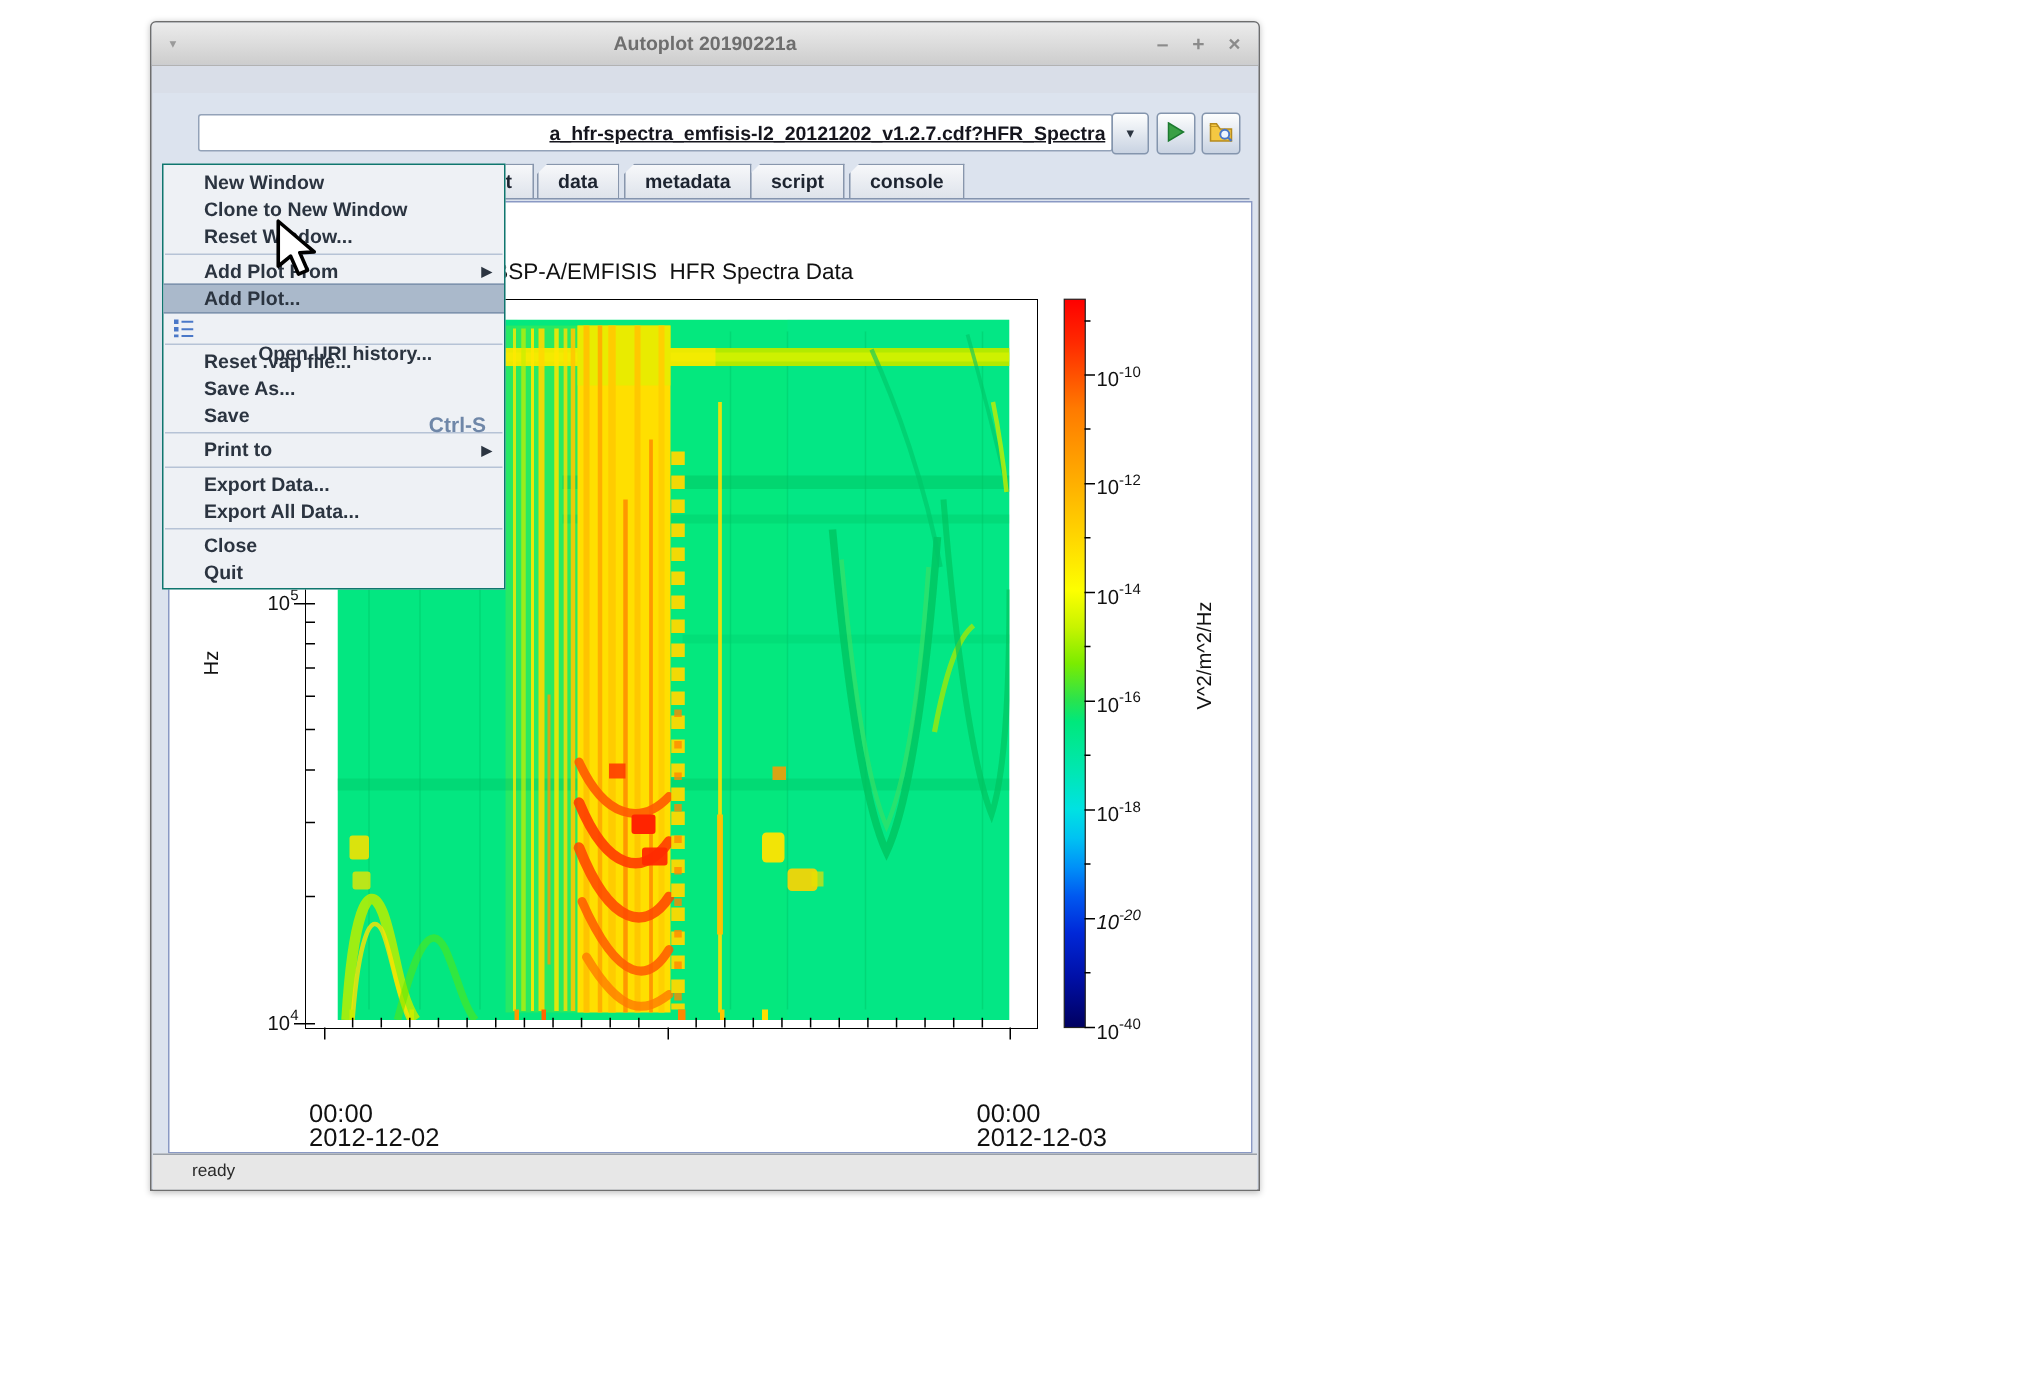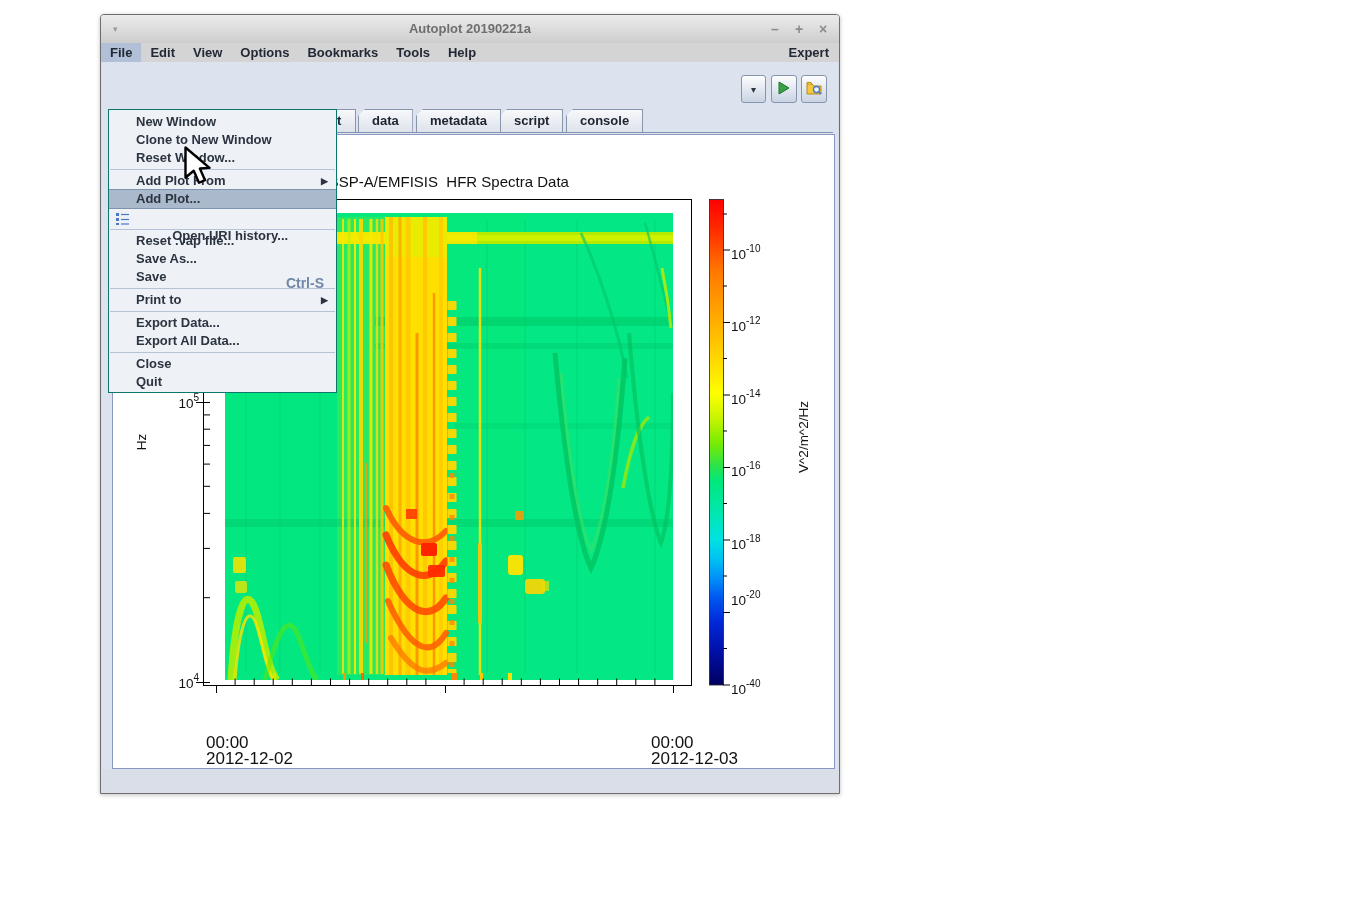--- a/index.html
+++ b/index.html
@@ -73,27 +73,24 @@
   <div id="appwin" class="abs">
 
     <div id="titlebar" class="abs">
       <div id="winmenu" class="abs">▾</div>
       <div id="titletext">Autoplot 20190221a</div>
       <div class="winctl abs" style="right:56px;">–</div>
       <div class="winctl abs" style="right:32px;">+</div>
       <div class="winctl abs" style="right:8px;">×</div>
     </div>
 
-    <div id="menubar" class="abs">
-      <span class="mbitem active">File</span><span class="mbitem">Edit</span><span class="mbitem">View</span><span class="mbitem">Options</span><span class="mbitem">Bookmarks</span><span class="mbitem">Tools</span><span class="mbitem">Help</span>
-      <span id="expert">Expert</span>
-    </div>
 
     <div id="chrome" class="abs">
 
+      <input id="uri-input" class="abs" value="a_hfr-spectra_emfisis-l2_20121202_v1.2.7.cdf?HFR_Spectra" style="">
       <div class="tbtn abs" style="left:639px;">
         <span style="font-size:10px;color:#2b3440;">▾</span>
       </div>
       <div class="tbtn abs" style="left:669px;width:24px;">
         <svg width="14" height="14" viewBox="0 0 14 14" style="margin-top:5px;">
           <polygon points="2,1 12,7 2,13" fill="#3aa045" stroke="#1c7a30" stroke-width="1"></polygon>
         </svg>
       </div>
       <div class="tbtn abs" style="left:699px;width:24px;">
         <svg width="17" height="15" viewBox="0 0 17 15" style="margin-top:5px;">
@@ -256,21 +253,21 @@
         </div>
         <div class="abs xt" style="left:538px;top:568px;">
           <div>00:00</div><div>2012-12-03</div>
         </div>
 
         <div class="abs ticklabel pow cbt" style="top:106px;"><span>10</span><sup>-10</sup></div>
         <div class="abs ticklabel pow cbt" style="top:178px;"><span>10</span><sup>-12</sup></div>
         <div class="abs ticklabel pow cbt" style="top:251px;"><span>10</span><sup>-14</sup></div>
         <div class="abs ticklabel pow cbt" style="top:323px;"><span>10</span><sup>-16</sup></div>
         <div class="abs ticklabel pow cbt" style="top:396px;"><span>10</span><sup>-18</sup></div>
-        <div class="abs ticklabel pow cbt" style="top:452px;"><span>10</span><sup>-20</sup></div>
+        <div class="abs ticklabel pow cbt" style="top:468px;font-style:italic;"><span>10</span><sup>-20</sup></div>
         <div class="abs ticklabel pow cbt" style="top:541px;"><span>10</span><sup>-40</sup></div>
         <div id="cblab" class="abs">V^2/m^2/Hz</div>
       </div>
 
       <div id="filemenu" class="abs">
         <div class="mitem">New Window</div>
         <div class="mitem">Clone to New Window</div>
         <div class="mitem">Reset Window...</div>
         <div class="msep"></div>
         <div class="mitem"><span>Add Plot From</span><span class="marrow">▶</span></div>
@@ -297,18 +294,21 @@
         <div class="mitem"><span>Print to</span><span class="marrow">▶</span></div>
         <div class="msep"></div>
         <div class="mitem">Export Data...</div>
         <div class="mitem">Export All Data...</div>
         <div class="msep"></div>
         <div class="mitem">Close</div>
         <div class="mitem">Quit</div>
       </div>
     </div>
 
+    <div id="statusbar" class="abs">
+      <div id="statustext" class="abs">ready</div>
+    </div>
   </div>
 
   <svg id="cursor" class="abs" width="36" height="45" viewBox="0 0 24 30">
     <polygon points="1,1 1,21 6.5,16.5 10,24.5 14,22.8 10.6,15 17,14.6" fill="#ffffff" stroke="#000000" stroke-width="1.6" stroke-linejoin="round"></polygon>
   </svg>
 </div>
 
 </body></html>

